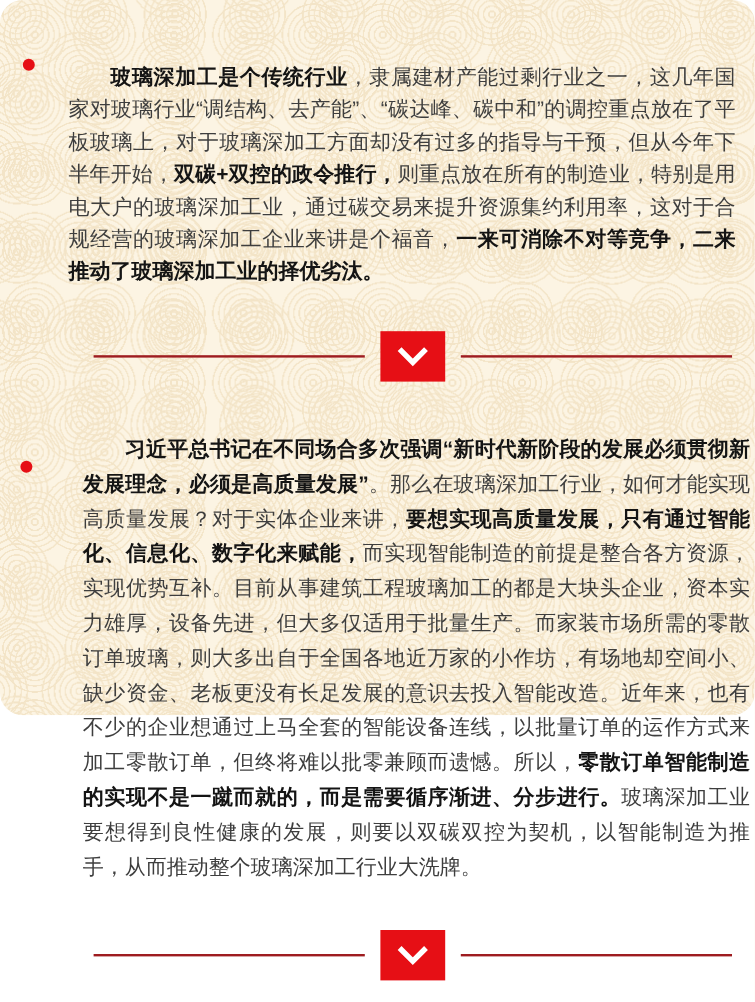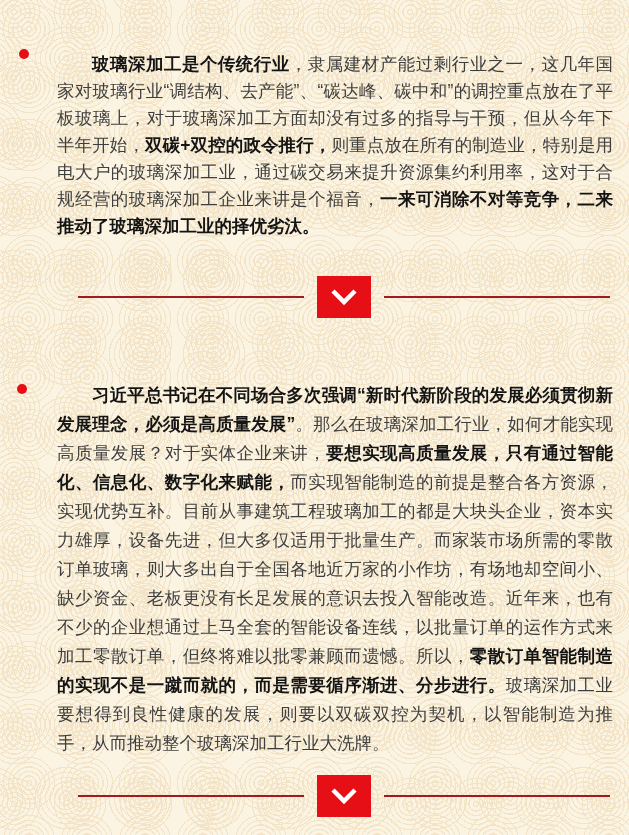--- a/index.html
+++ b/index.html
@@ -11,21 +11,21 @@
     --bold-text: #141414;
   }
   * { box-sizing: border-box; }
   html, body { margin: 0; padding: 0; }
   body {
     width: 629px; height: 835px; overflow: hidden;
     font-family: "Liberation Sans", sans-serif;
   }
   .page {
     position: relative;
-    width: 629px; height: 835px;
+    width: 629px; height: 596px;
     background-color: var(--bg);
     background-image:
       radial-gradient(circle,
         transparent 0 2px,  var(--pattern) 2px 3.2px,
         transparent 3.2px 6.5px, var(--pattern) 6.5px 7.7px,
         transparent 7.7px 11px,  var(--pattern) 11px 12.2px,
         transparent 12.2px 15.5px, var(--pattern) 15.5px 16.7px,
         transparent 16.7px 20px, var(--pattern) 20px 21.2px,
         transparent 21.2px 25px, var(--pattern) 25px 26.2px,
         transparent 26.2px),
@@ -41,41 +41,42 @@
       radial-gradient(circle,
         transparent 0 2px,  var(--pattern) 2px 3.2px,
         transparent 3.2px 6.5px, var(--pattern) 6.5px 7.7px,
         transparent 7.7px 11px,  var(--pattern) 11px 12.2px,
         transparent 12.2px 15.5px, var(--pattern) 15.5px 16.7px,
         transparent 16.7px 20px, var(--pattern) 20px 21.2px,
         transparent 21.2px 25px, var(--pattern) 25px 26.2px,
         transparent 26.2px);
     background-size: 58px 58px, 74px 74px, 66px 66px;
     background-position: 0 0, 29px 21px, 47px 45px;
+    border-radius: 19px;
   }
   .bullet {
     position: absolute;
     width: 10px; height: 10px;
     border-radius: 50%;
     background: var(--red);
   }
   .bullet-1 { left: 19px; top: 49px; }
   .bullet-2 { left: 17px; top: 384px; }
   .para {
     position: absolute;
     left: 57px; width: 556px;
     margin: 0;
     font-size: 17.5px;
     color: var(--text);
     text-align: justify;
     text-indent: 2em;
     letter-spacing: 0;
   }
   .para-1 { top: 51px;  line-height: 27px; }
-  .para-2 { top: 381px; line-height: 29px; }
+  .para-2 { top: 360px; line-height: 29px; margin-left: 12px; }
   .run.bold { font-weight: 700; color: var(--bold-text); }
   .divider {
     position: absolute;
     left: 78px; width: 532px;
     display: flex; align-items: center;
   }
   .divider-1 { top: 276px; height: 42px; }
   .divider-2 { top: 774px; height: 43px; }
   .divider .line {
     flex: 1; height: 2px;

